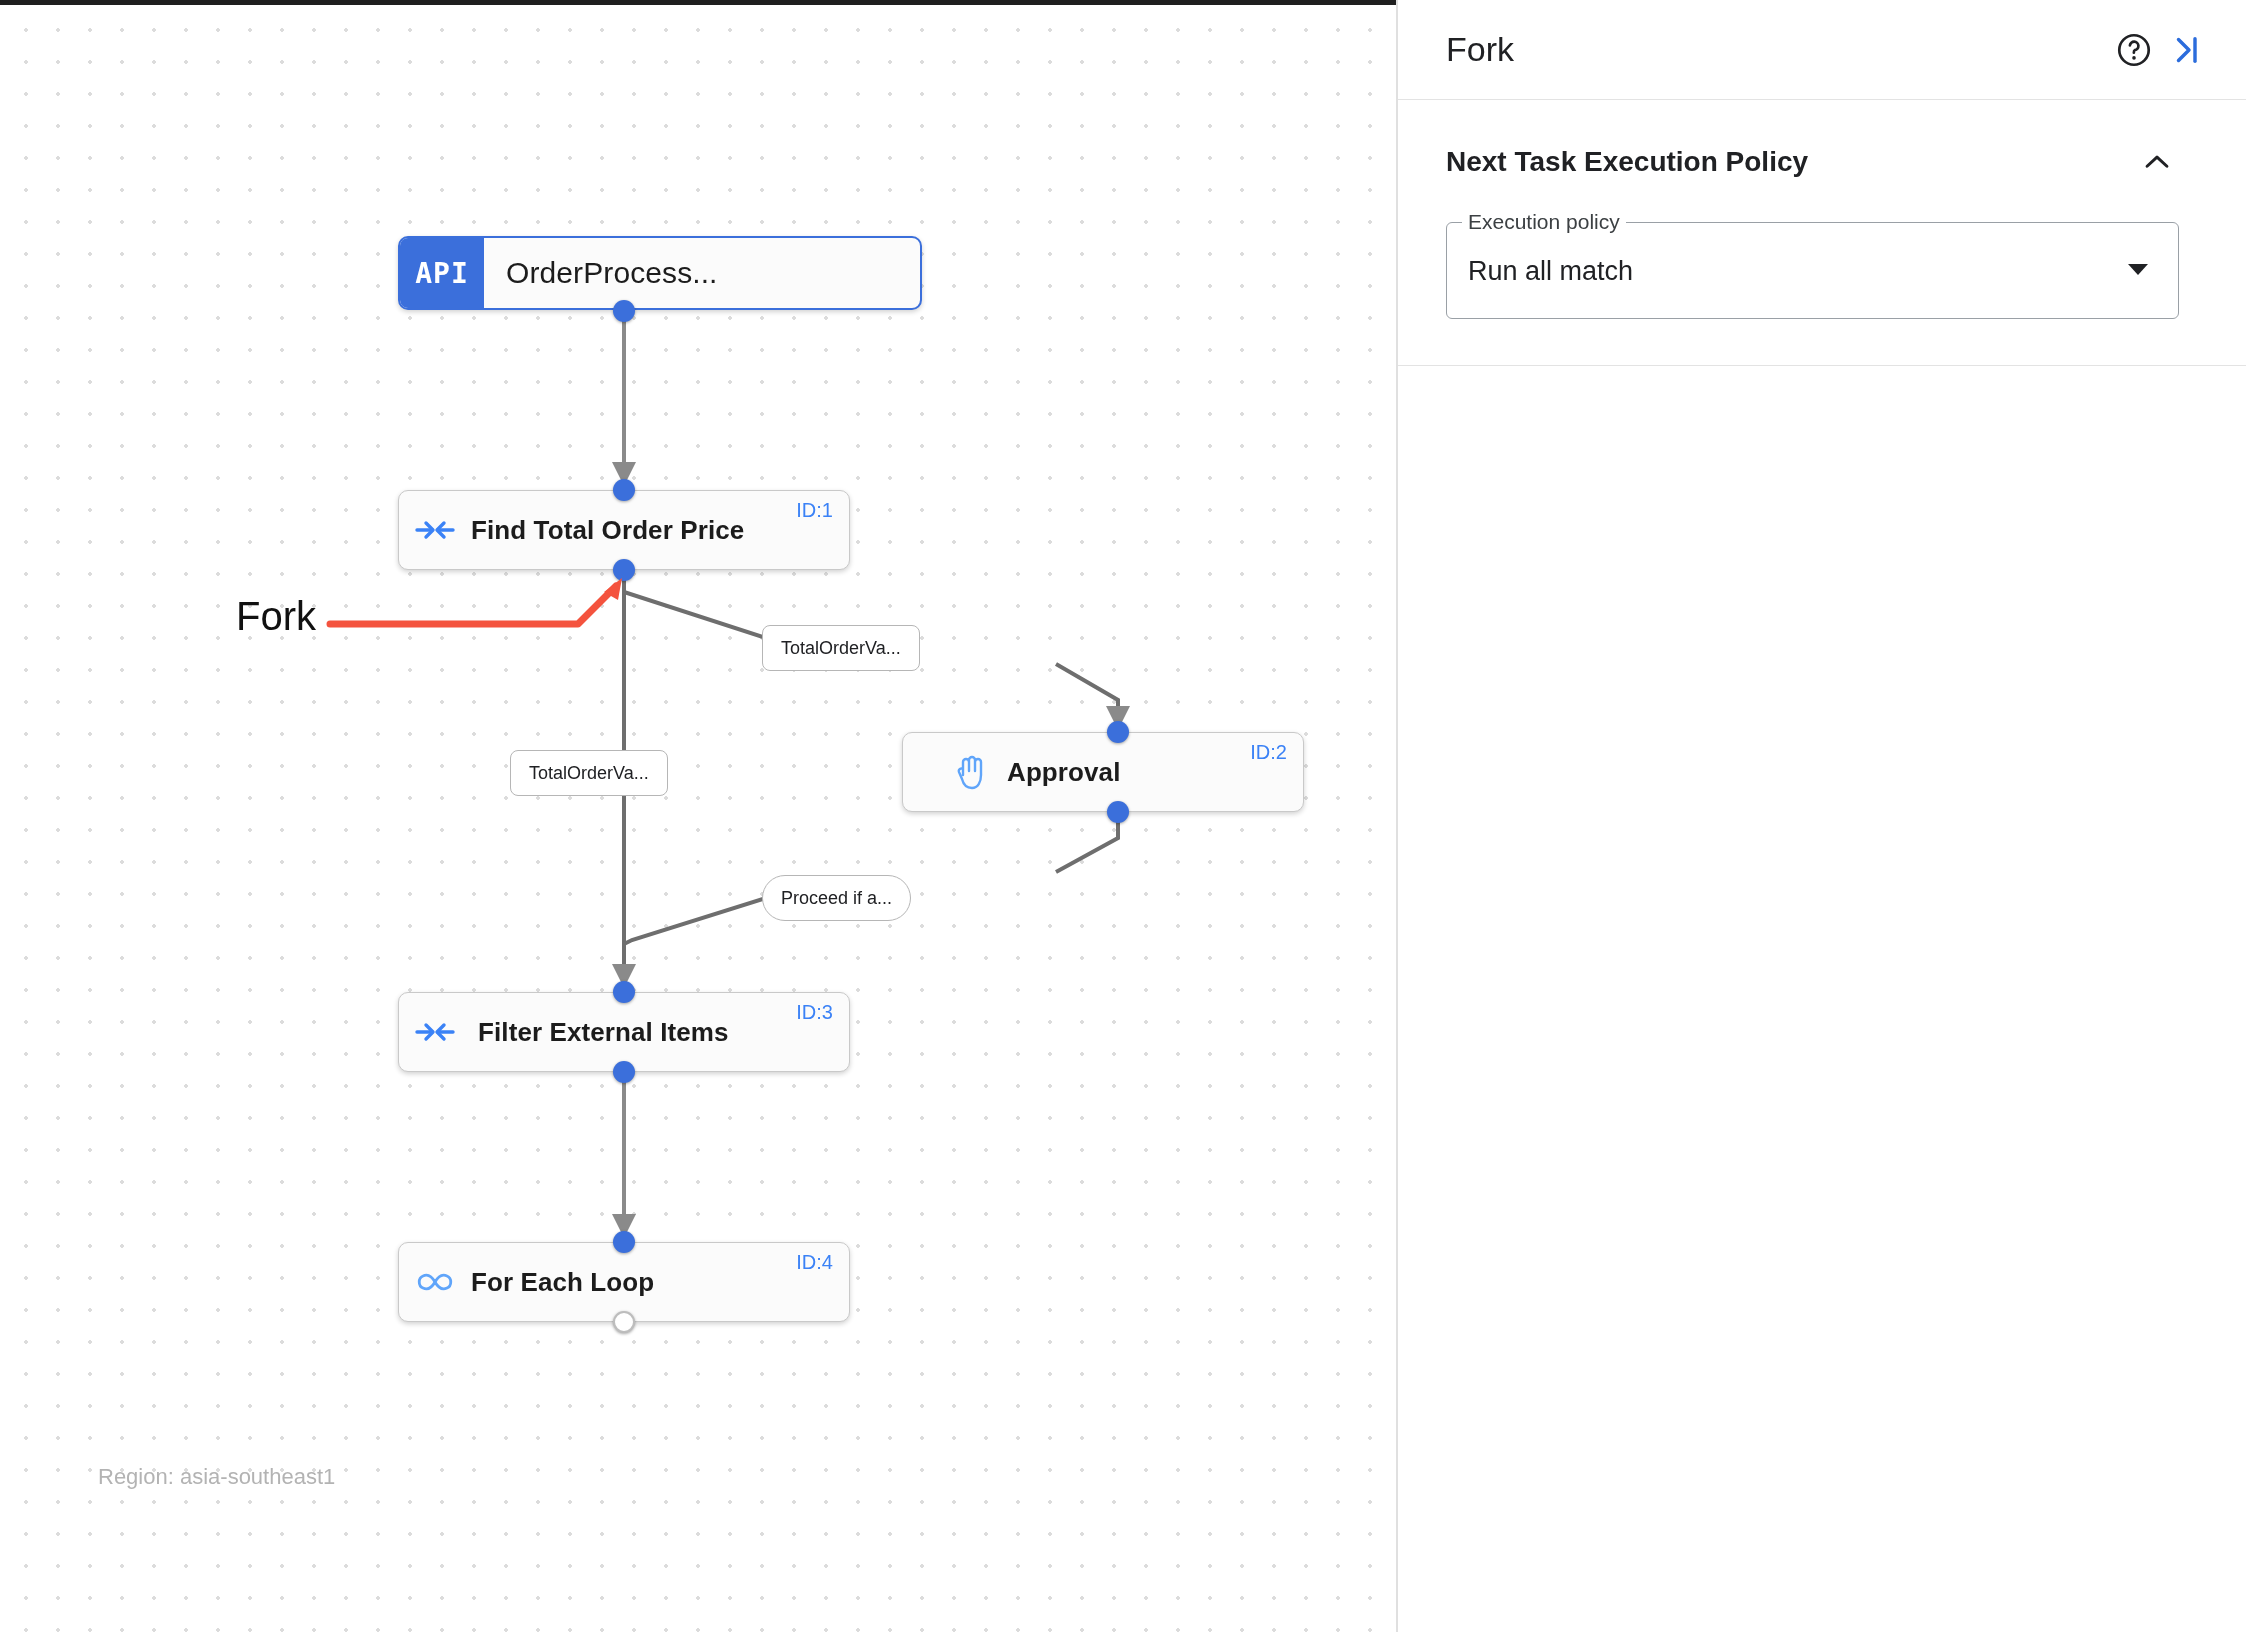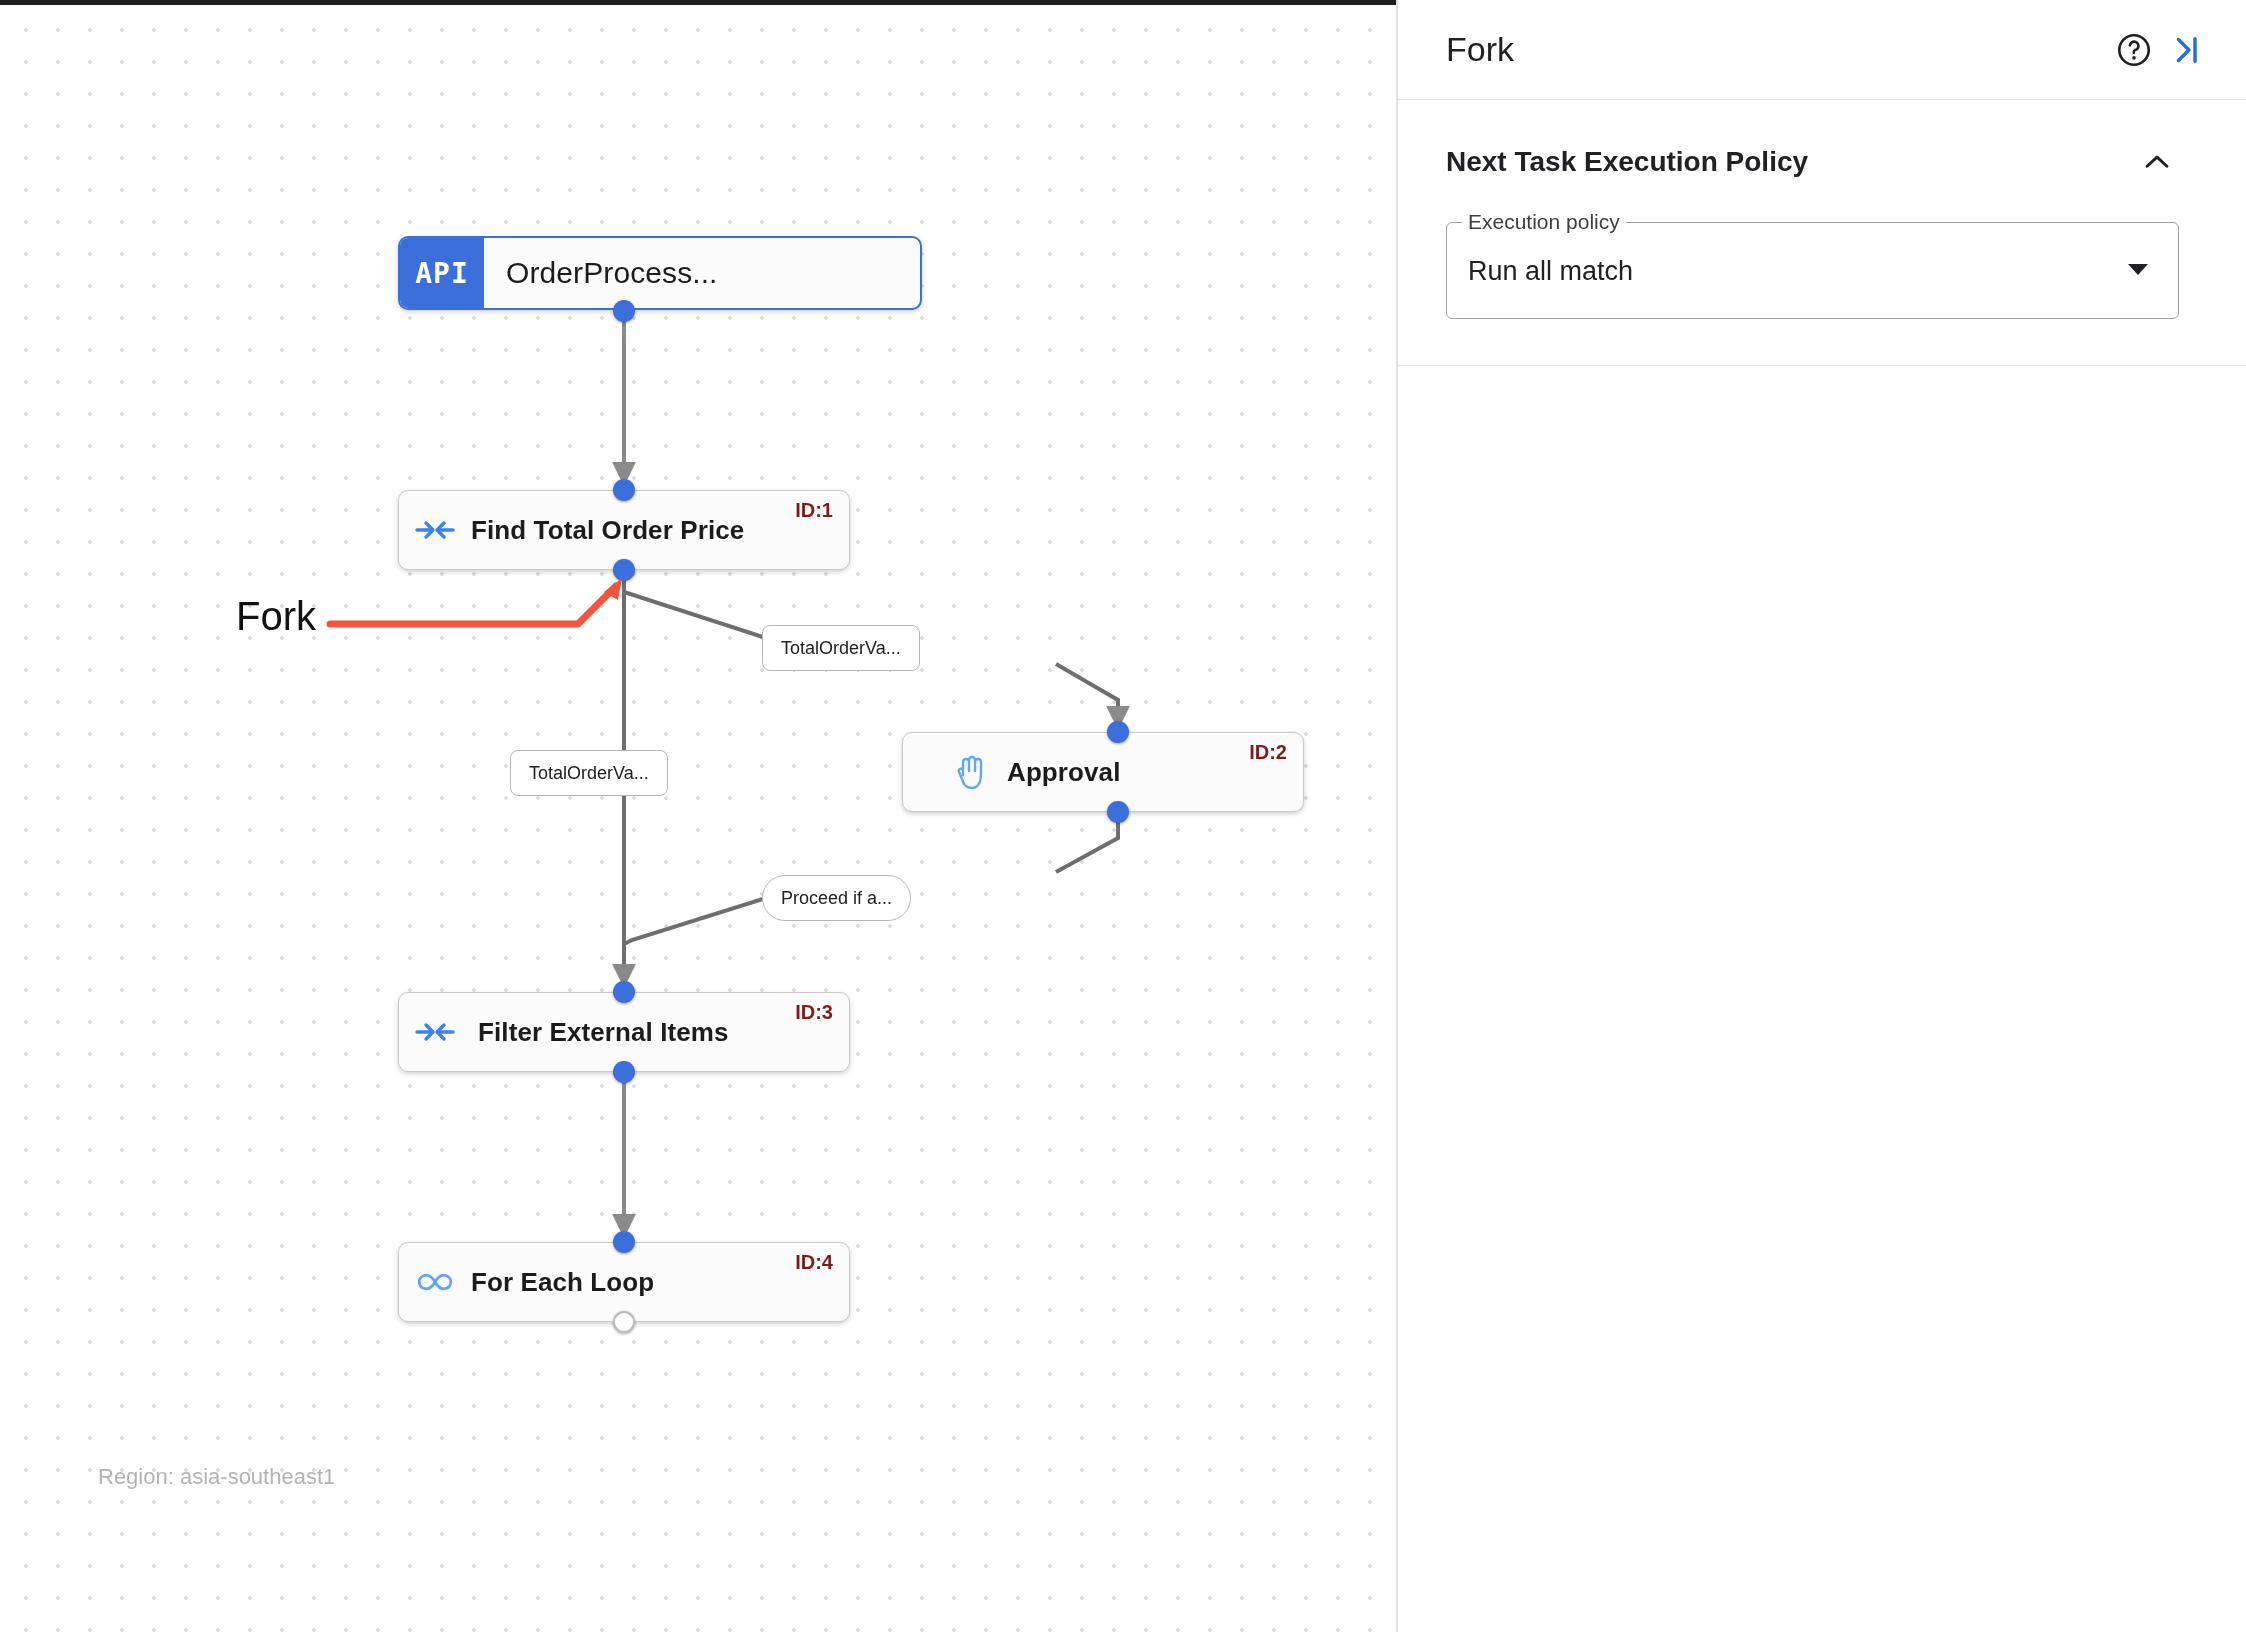--- a/index.html
+++ b/index.html
@@ -64,23 +64,22 @@
     font-size: 26px;
     font-weight: 700;
     color: #1c1c1c;
     letter-spacing: 0.1px;
     white-space: nowrap;
   }
   .node-id {
     position: absolute;
     right: 16px; top: 8px;
     font-size: 20px;
-    color: #7f1d1d;
+    color: #3b82f6;
     font-family: "Liberation Sans", sans-serif;
-    font-weight: bold;
   }
 
   
   #node-start {
     left: 398px; top: 236px;
     width: 524px; height: 74px;
     padding: 0;
     overflow: hidden;
   }
   .api-badge {

